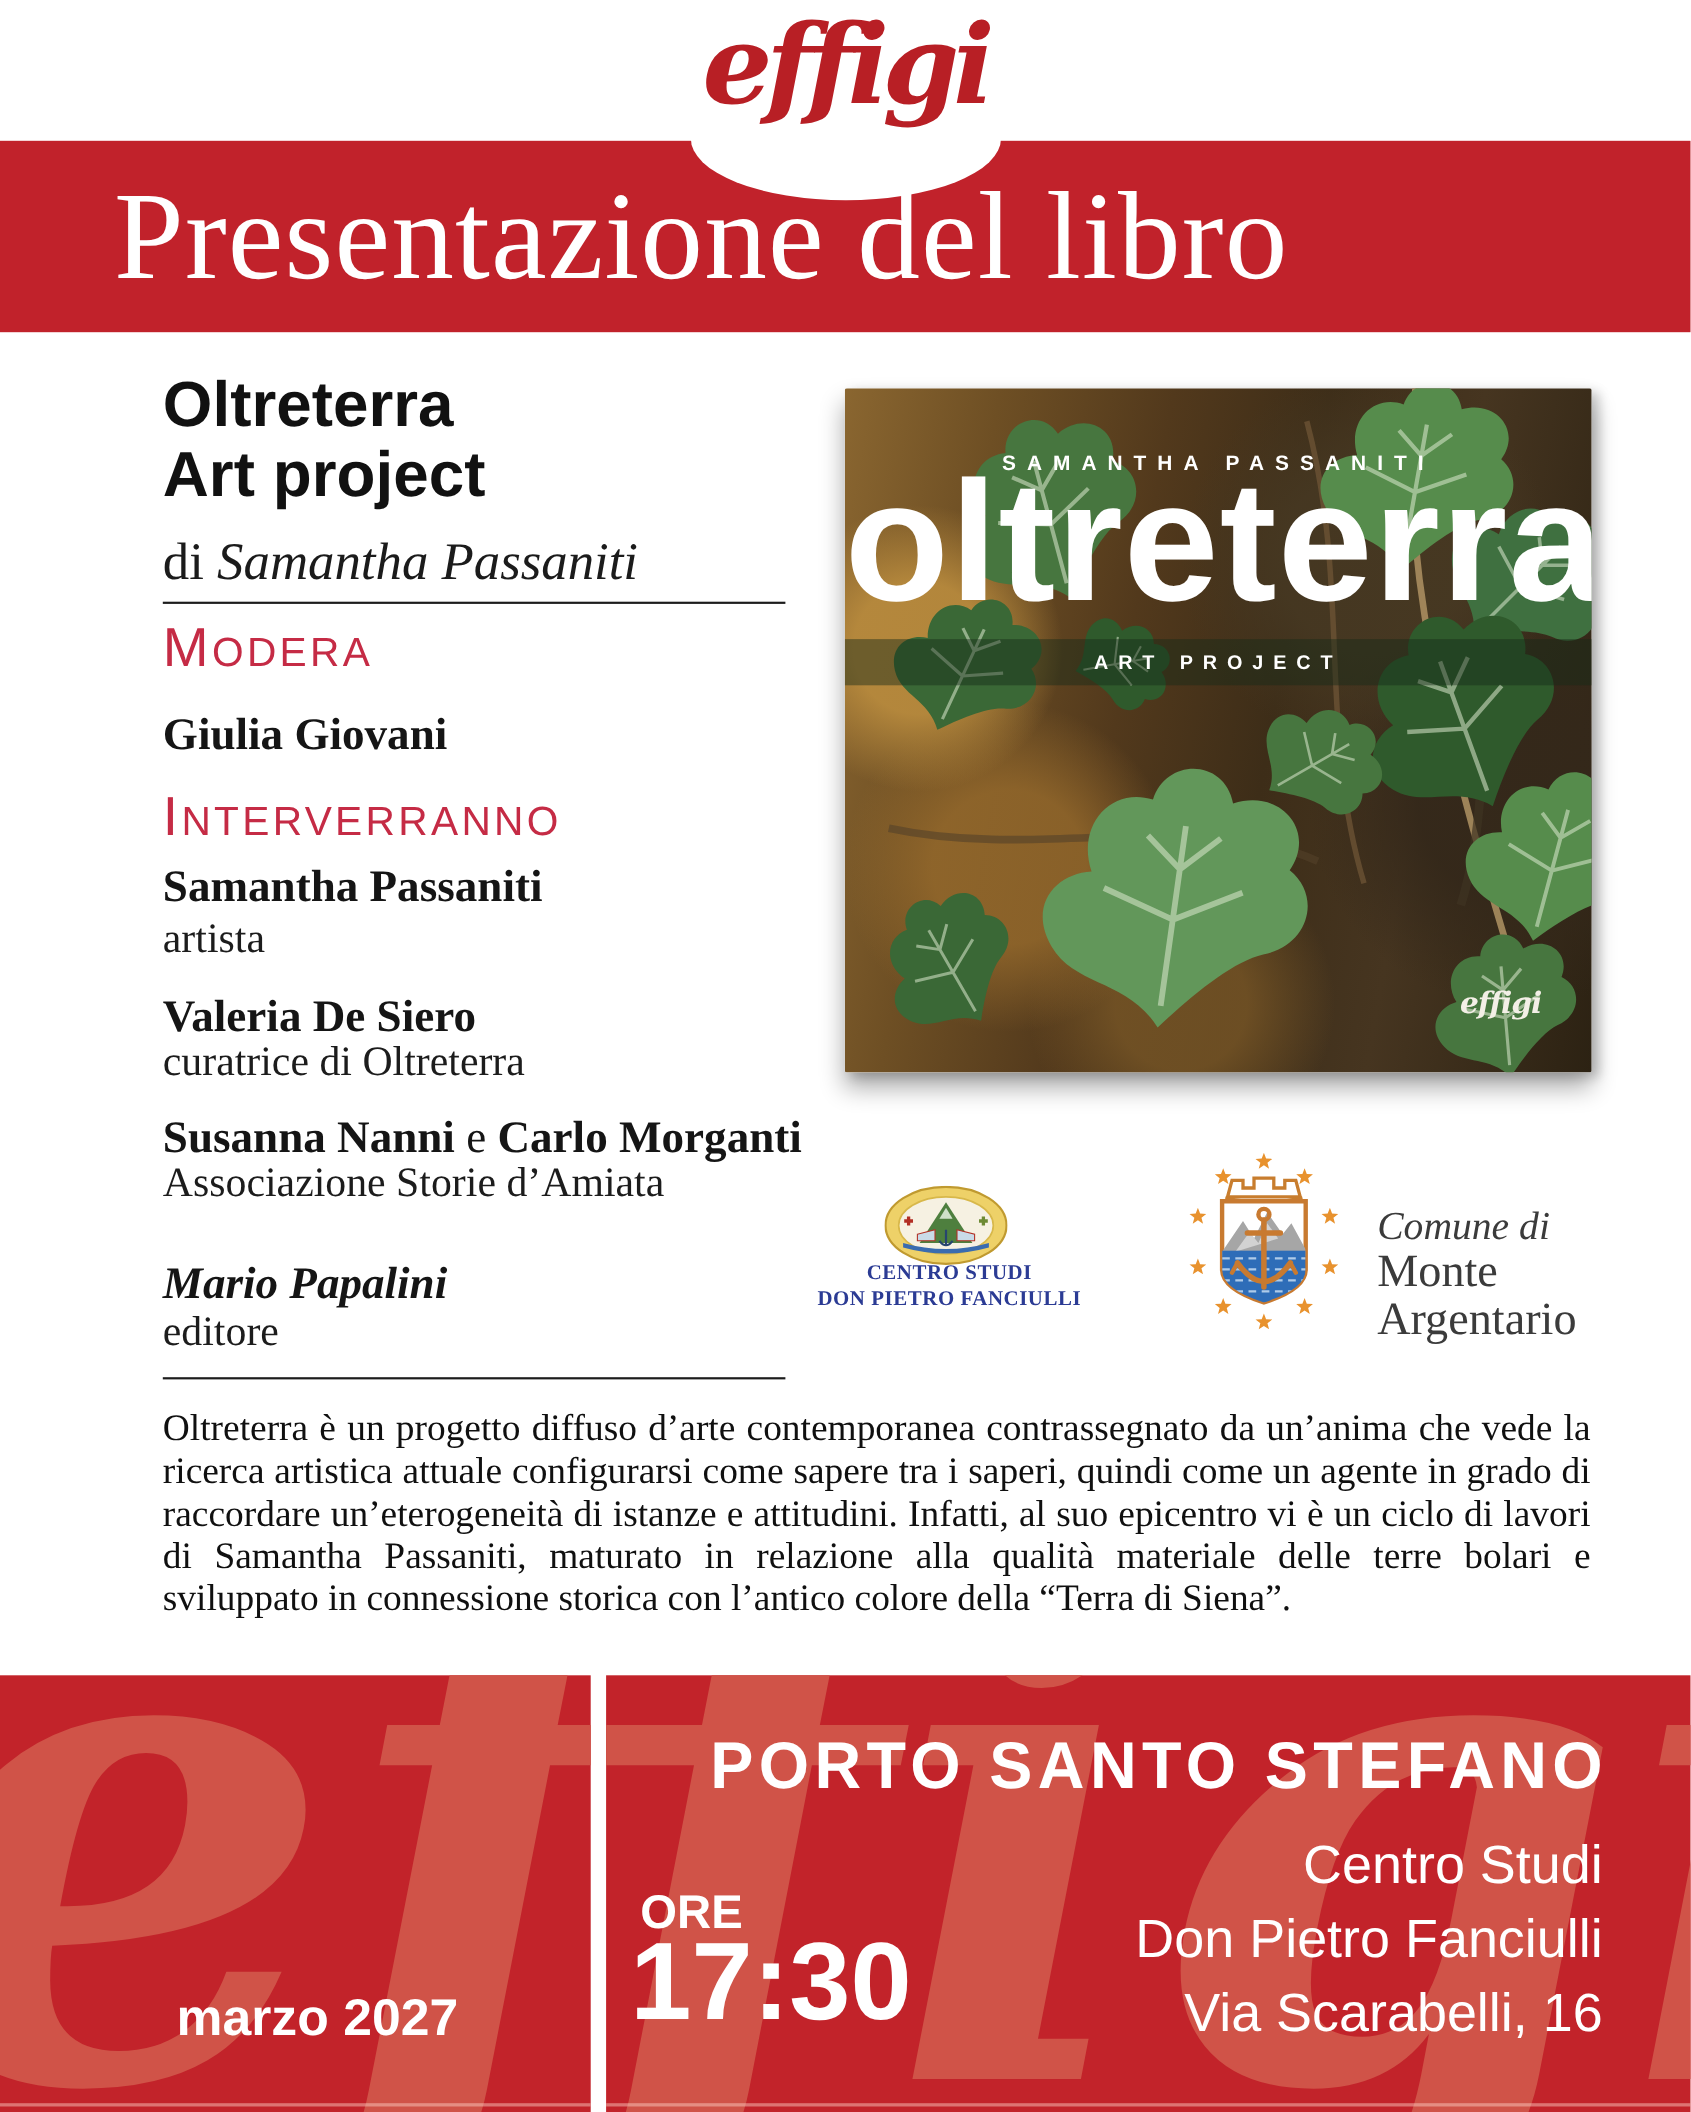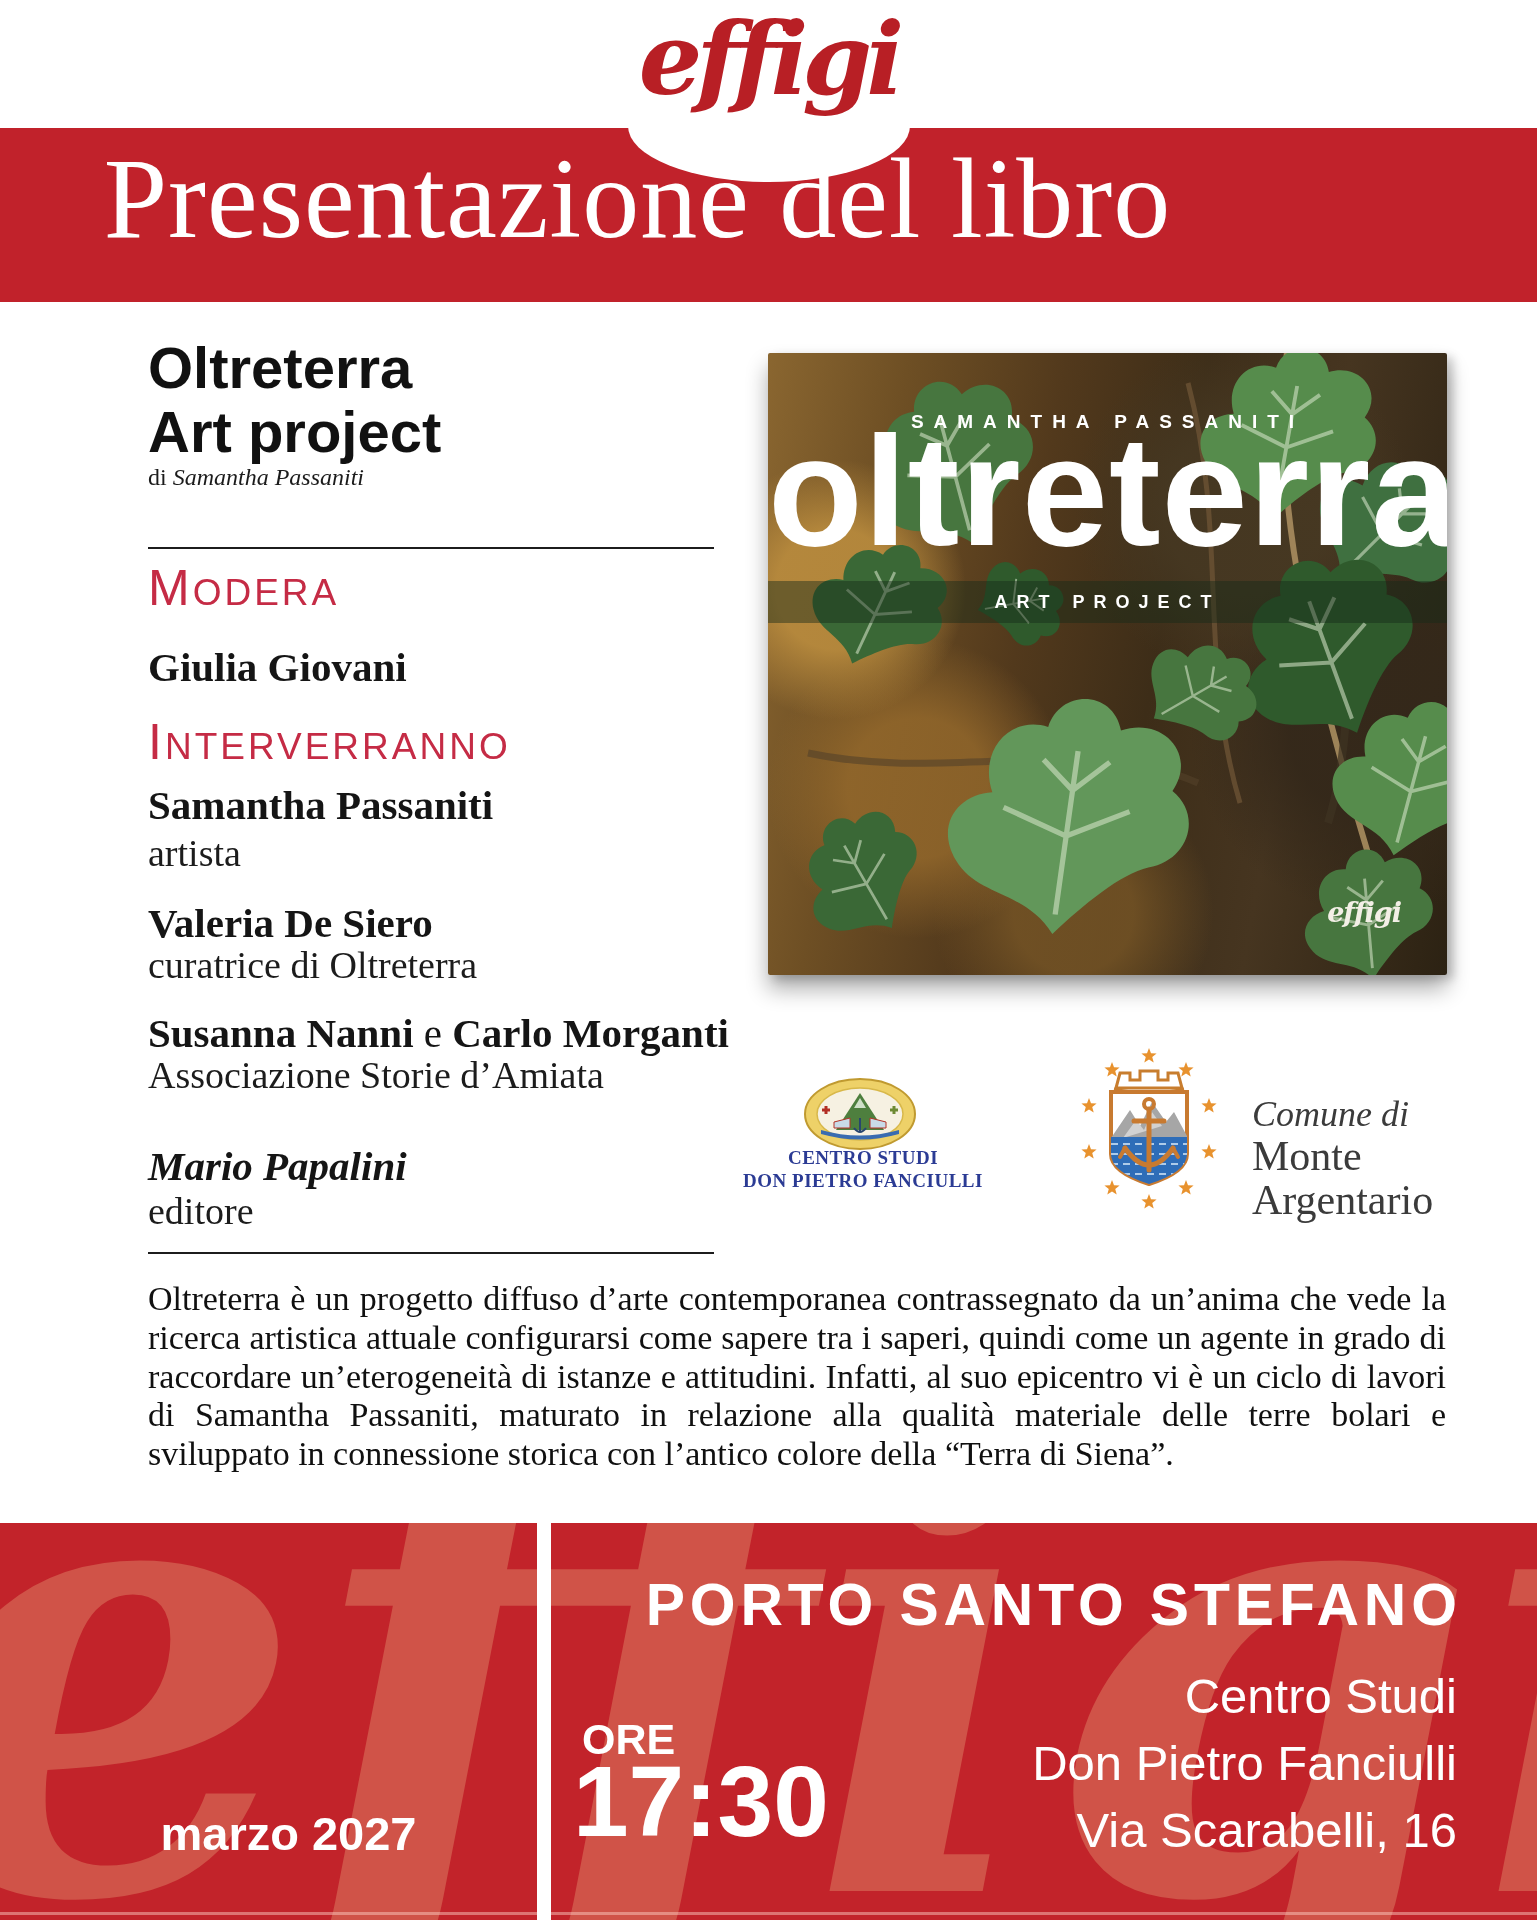--- a/index.html
+++ b/index.html
@@ -11,30 +11,30 @@
 
   
   .top-logo{
     left:0;right:0;top:0;height:130px;text-align:center;z-index:3;
     font-family:"DejaVu Serif",serif;font-style:italic;font-weight:bold;
     font-size:100px;line-height:118px;color:#b81f25;letter-spacing:-6px;
   }
   .band{left:0;top:128px;width:1537px;height:174px;background:#c1222b;z-index:1;}
   .notch{left:628px;top:70px;width:282px;height:112px;background:#ffffff;border-radius:50%;z-index:2;}
   .banner-title{
-    left:0;top:112px;width:1275px;height:174px;z-index:2;
+    left:0;top:128px;width:1275px;height:174px;z-index:2;
     display:flex;align-items:center;justify-content:center;
     font-family:"Liberation Serif",serif;font-weight:400;
     font-size:114px;letter-spacing:1px;color:#ffffff;white-space:nowrap;
   }
 
   
   .lcol{left:148px;width:566px;}
   .book-title{top:336px;font-weight:bold;font-size:58px;line-height:64px;color:#111111;}
-  .byline{top:464px;font-family:"Liberation Serif",serif;font-size:24px;color:#1b1b1b;}
+  .byline{top:483px;font-family:"Liberation Serif",serif;font-size:48px;color:#1b1b1b;}
   .byline .it{font-style:italic;}
   .divider{height:2px;background:#1c1c1c;width:566px;}
   .d1{top:547px;} .d2{top:1252px;}
   .sec-label{
     color:#c52b45;font-size:37px;letter-spacing:3px;text-transform:uppercase;
     font-weight:400;line-height:52px;
   }
   .sec-label::first-letter{font-size:50px;}
   .lbl-modera{top:562px;}
   .lbl-interv{top:716px;}

